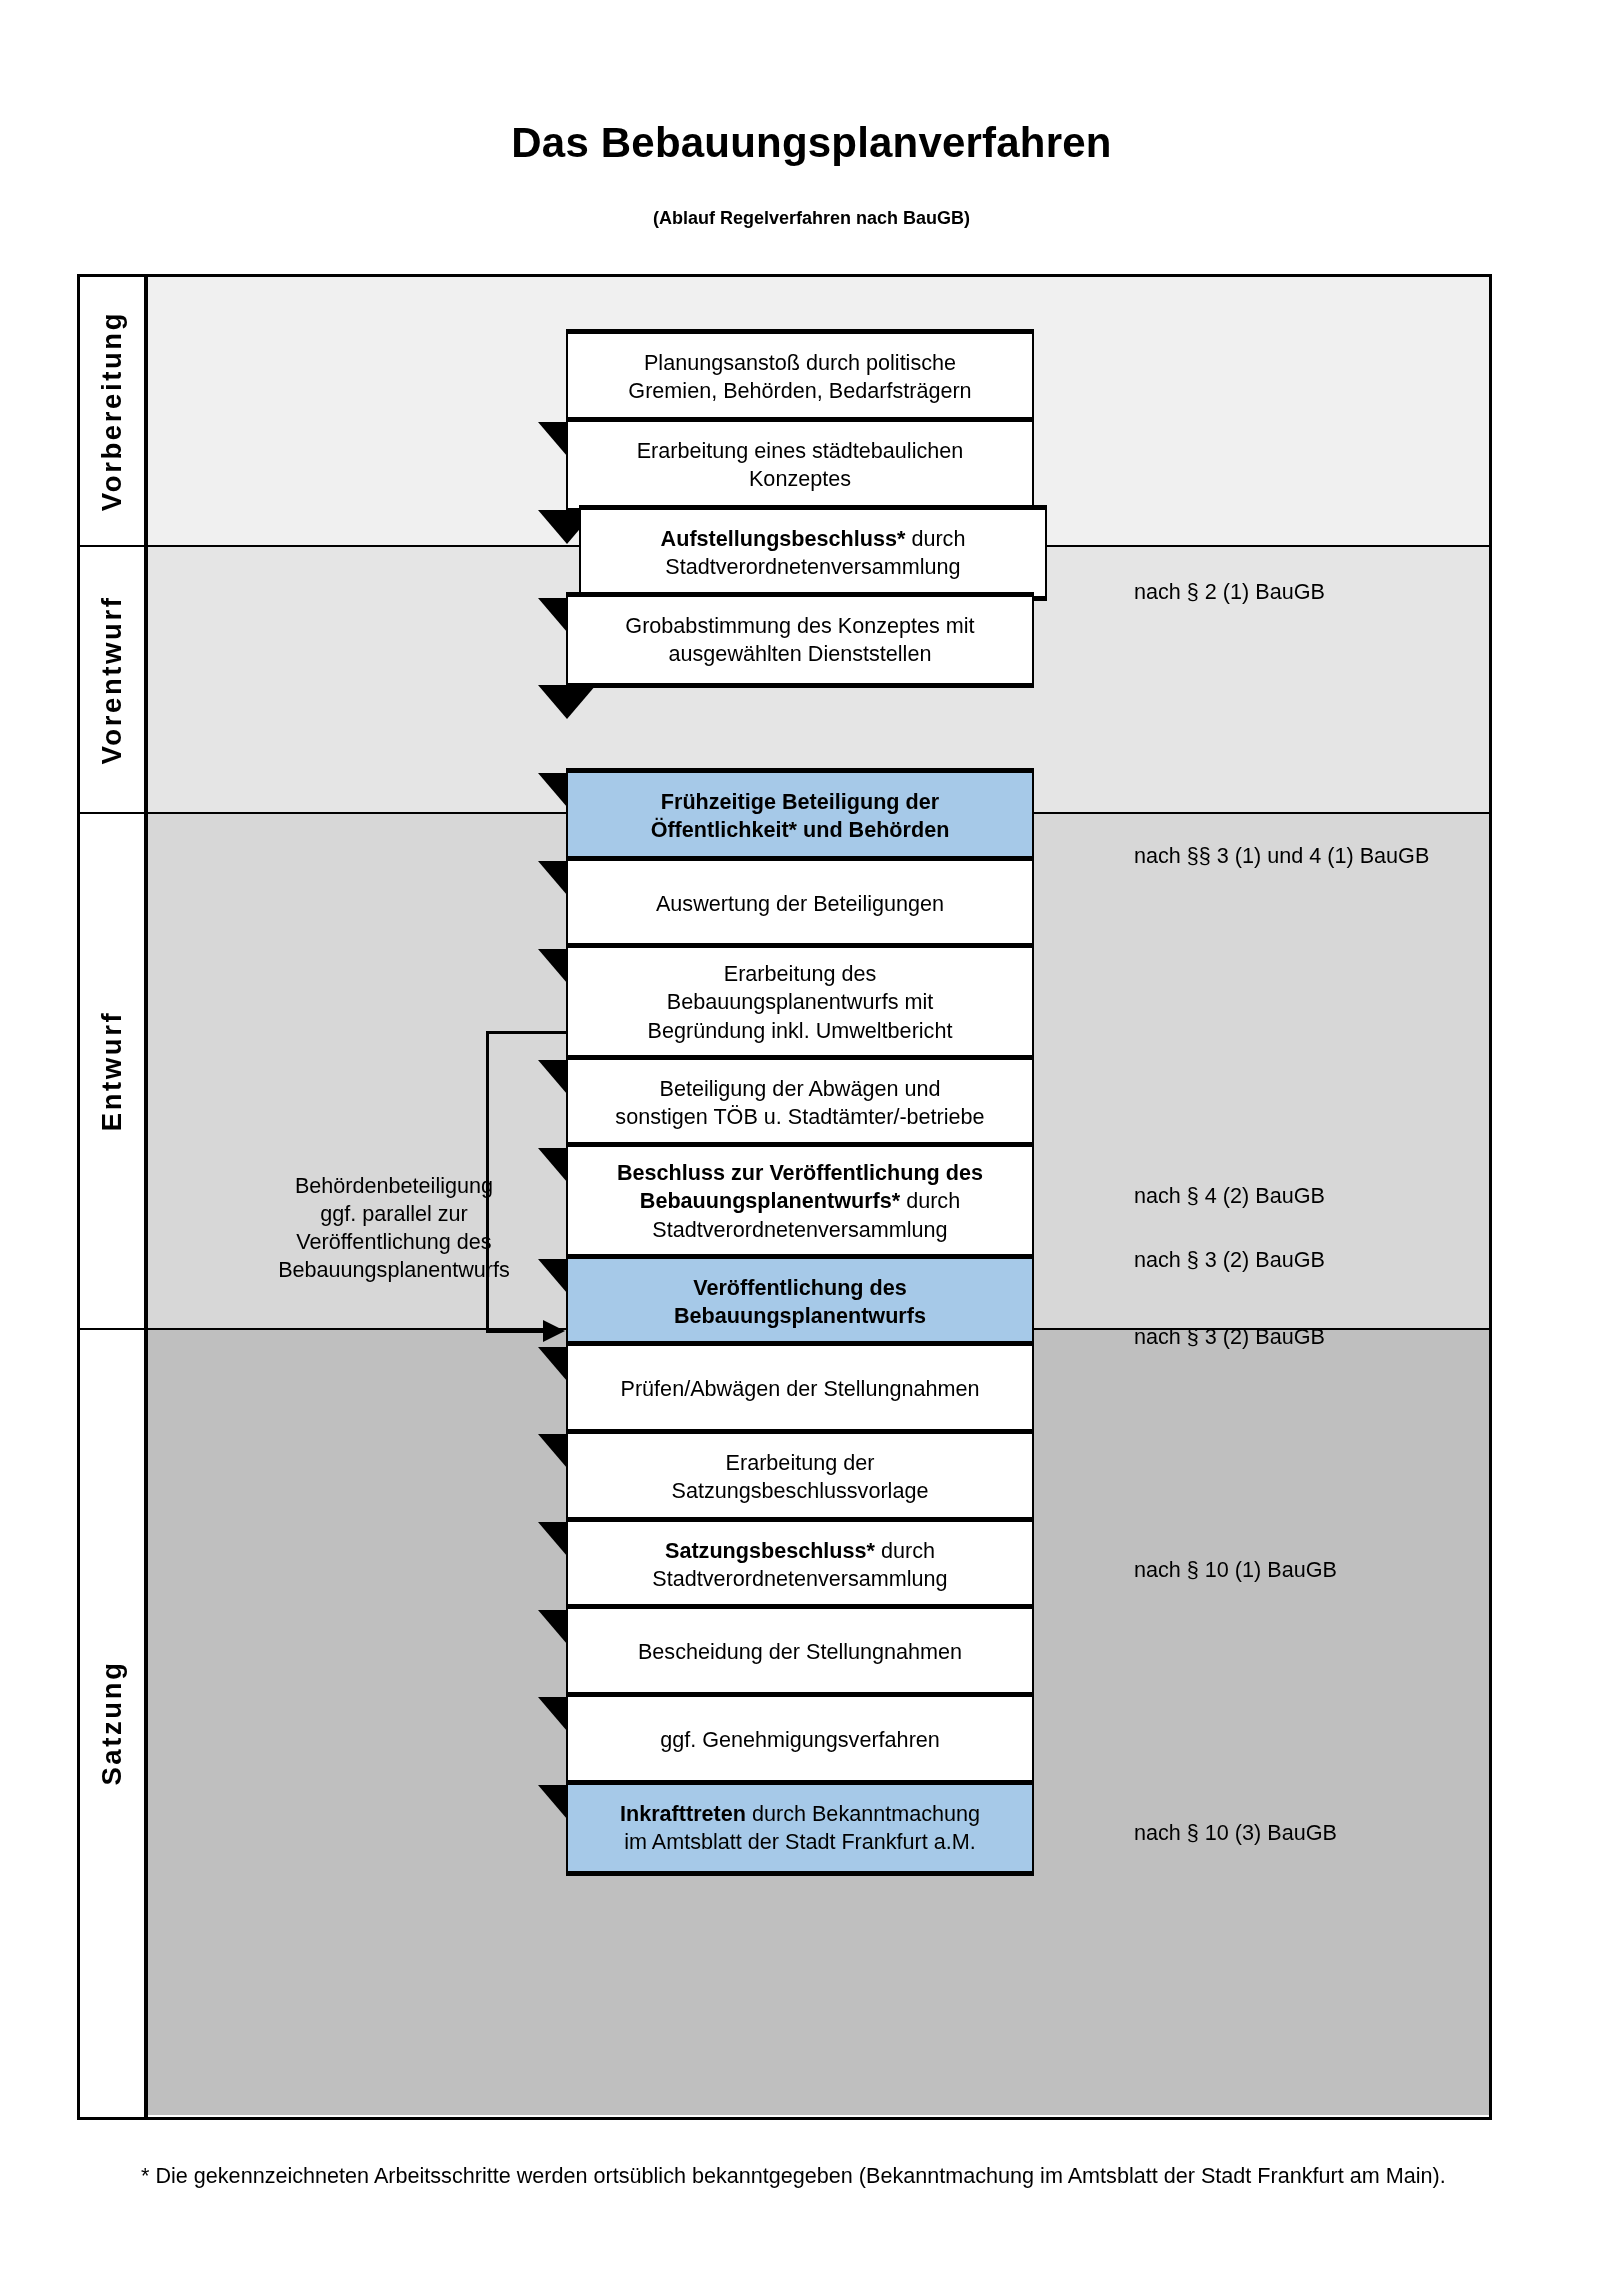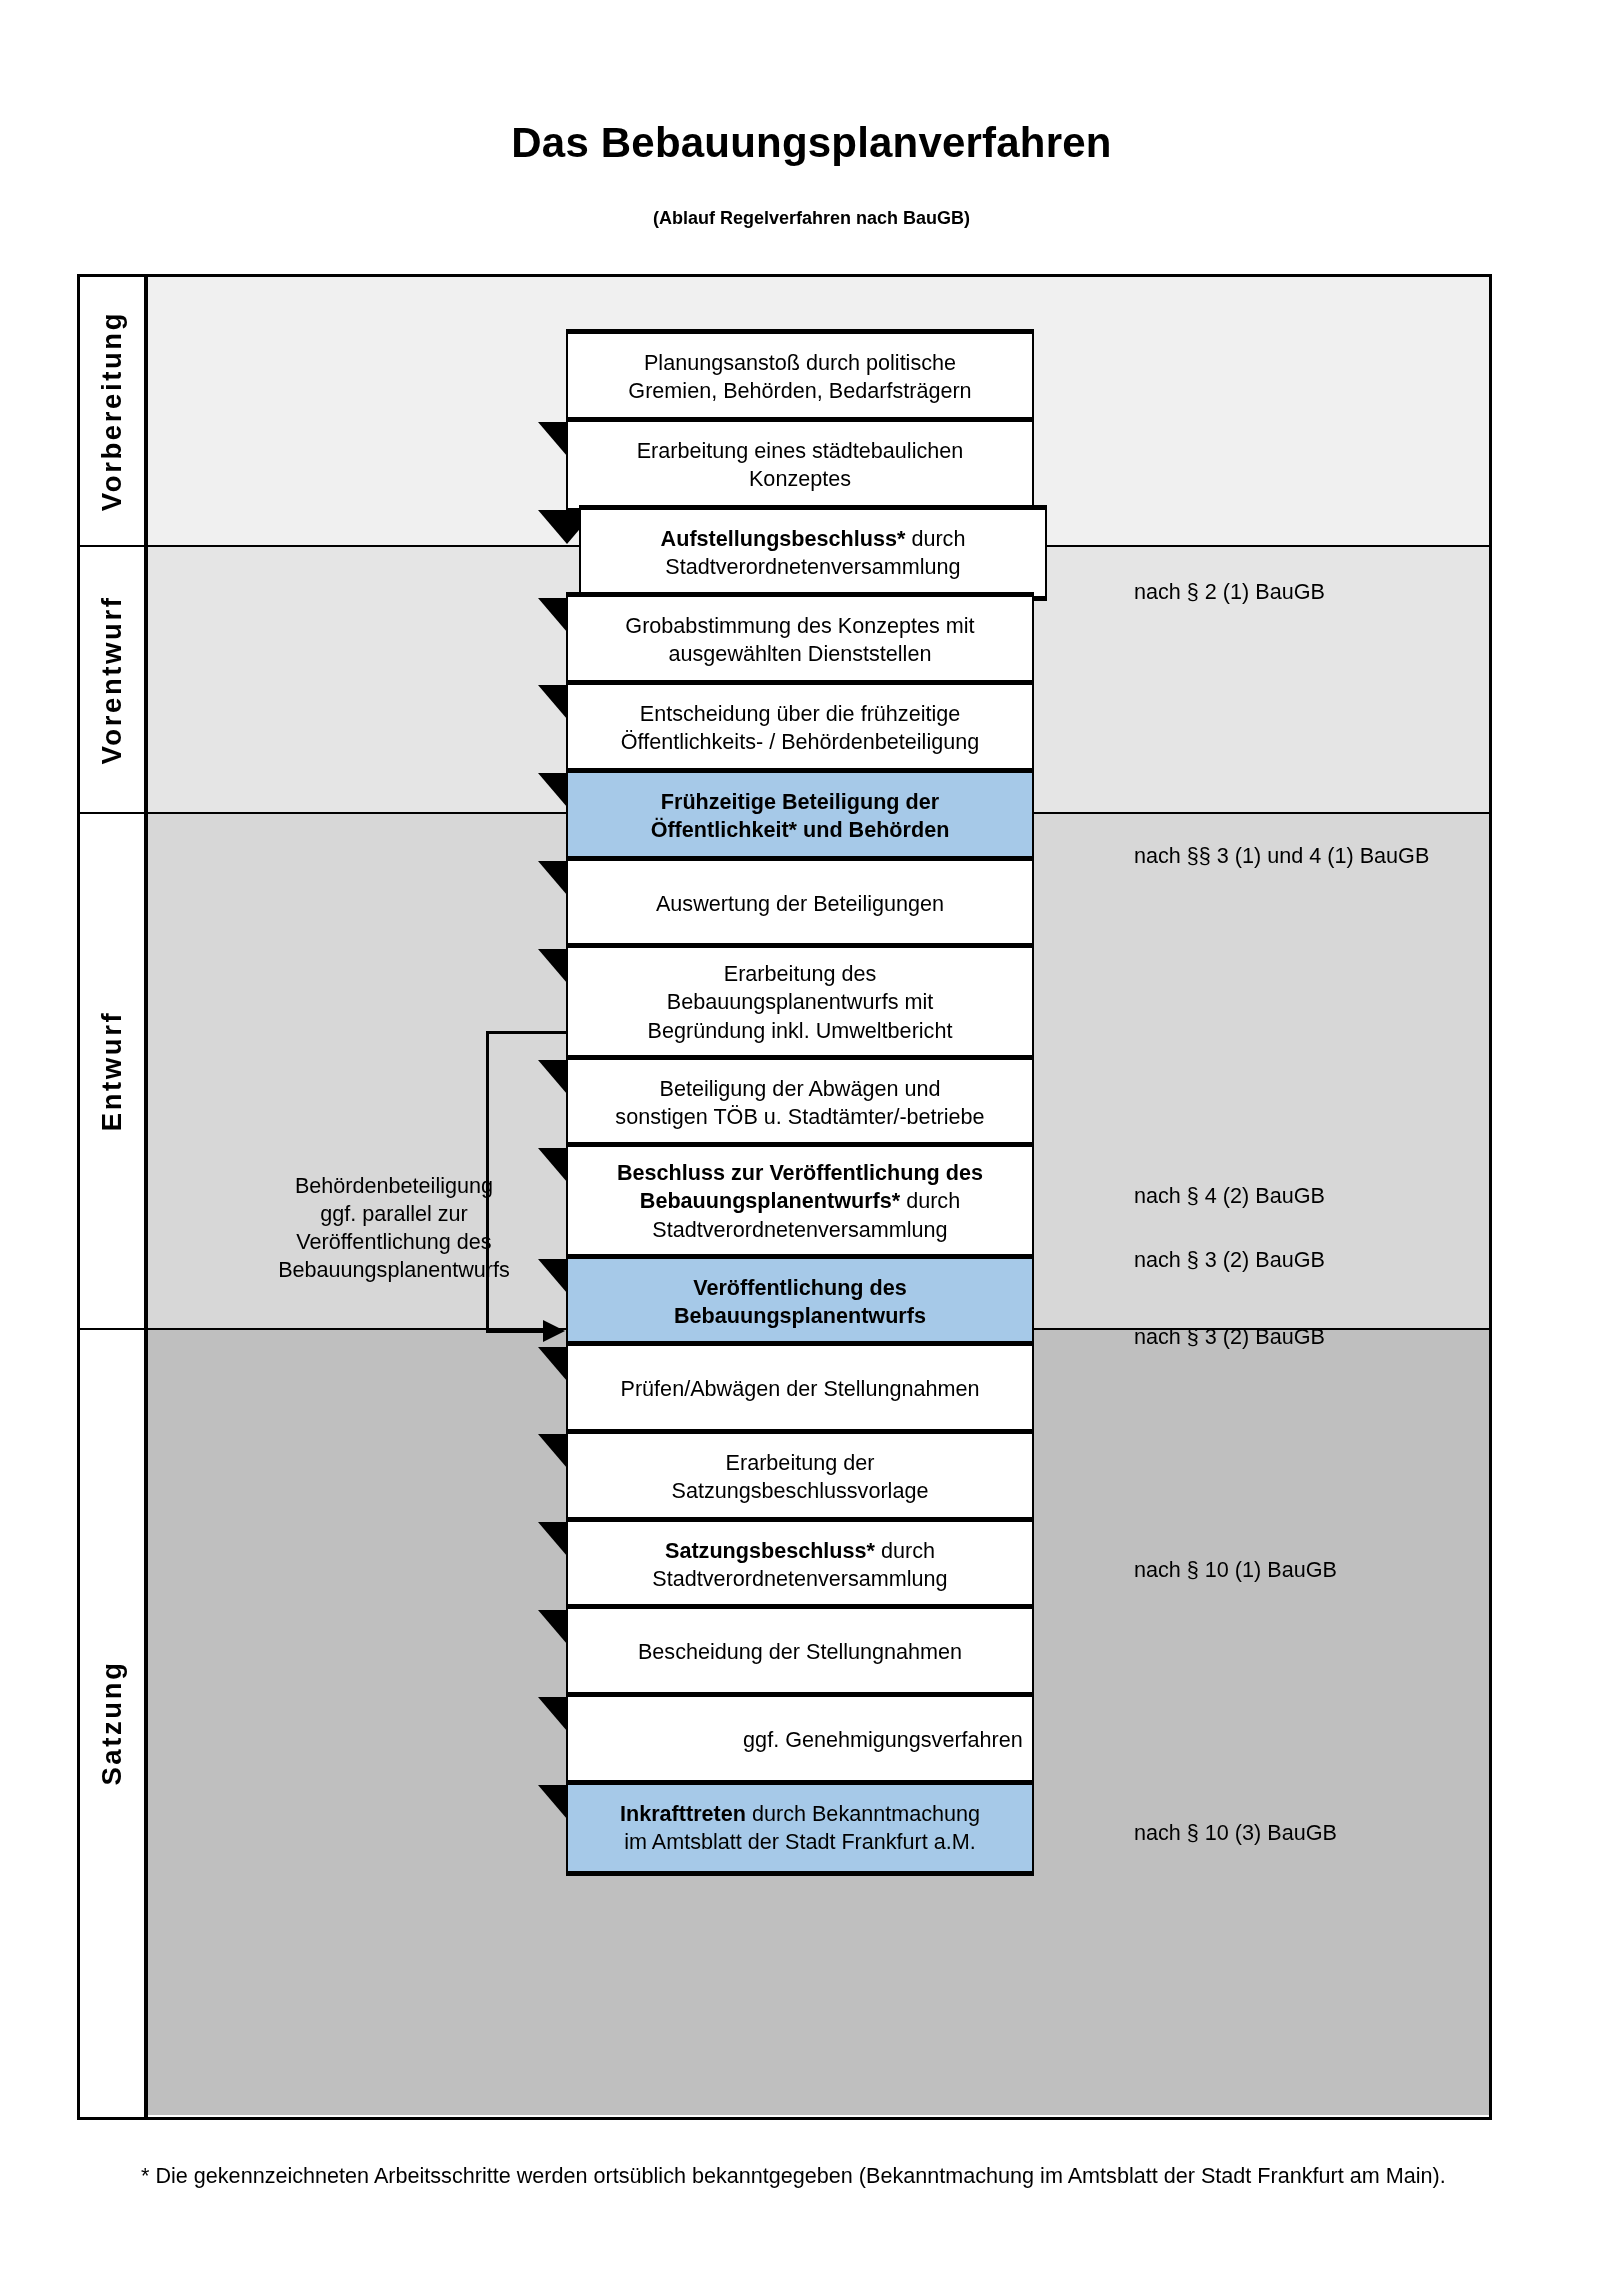--- a/index.html
+++ b/index.html
@@ -169,24 +169,20 @@
   <div class="pbox" style="left:499px;top:228px;width:468px;height:96px;">
     <span><span class="b">Aufstellungsbeschluss*</span><span> durch</span><br>
           <span>Stadtverordnetenversammlung</span></span>
   </div>
 
   <div class="pbox" style="left:486px;top:315px;width:468px;height:96px;">
     <span><span>Grobabstimmung des Konzeptes mit</span><br>
           <span>ausgewählten Dienststellen</span></span>
   </div>
 
-  <div class="pbox" style="left:486px;top:403px;width:468px;height:96px;">
-    <span><span>Entscheidung über die frühzeitige</span><br>
-          <span>Öffentlichkeits- / Behördenbeteiligung</span></span>
-  </div>
 
   <div class="pbox blue" style="left:486px;top:491px;width:468px;height:96px;">
     <span><span class="b">Frühzeitige Beteiligung der</span><br>
           <span class="b">Öffentlichkeit* und Behörden</span></span>
   </div>
 
   <div class="pbox" style="left:486px;top:579px;width:468px;height:96px;">
     <span><span>Auswertung der Beteiligungen</span></span>
   </div>
 
@@ -223,21 +219,21 @@
 
   <div class="pbox" style="left:486px;top:1240px;width:468px;height:96px;">
     <span><span class="b">Satzungsbeschluss*</span><span> durch</span><br>
           <span>Stadtverordnetenversammlung</span></span>
   </div>
 
   <div class="pbox" style="left:486px;top:1327px;width:468px;height:96px;">
     <span><span>Bescheidung der Stellungnahmen</span></span>
   </div>
 
-  <div class="pbox" style="left:486px;top:1415px;width:468px;height:96px;justify-content:flex-end;">
+  <div class="pbox" style="left:486px;top:1415px;width:468px;height:96px;">
     <span><span>ggf. Genehmigungsverfahren</span></span>
   </div>
 
   <div class="pbox blue" style="left:486px;top:1503px;width:468px;height:96px;">
     <span><span class="b">Inkrafttreten</span><span> durch Bekanntmachung</span><br>
           <span>im Amtsblatt der Stadt Frankfurt a.M.</span></span>
   </div>
 
   <div id="side-note" style="top:895px;">
     <span>Behördenbeteiligung</span><br>

